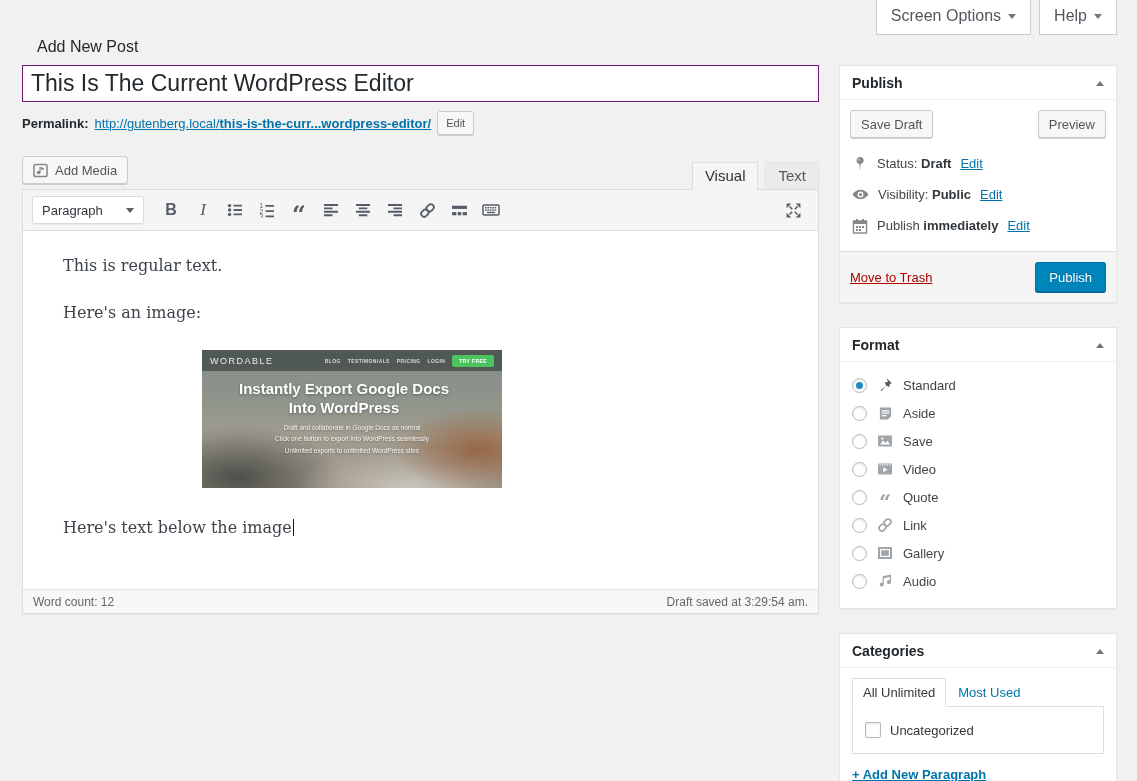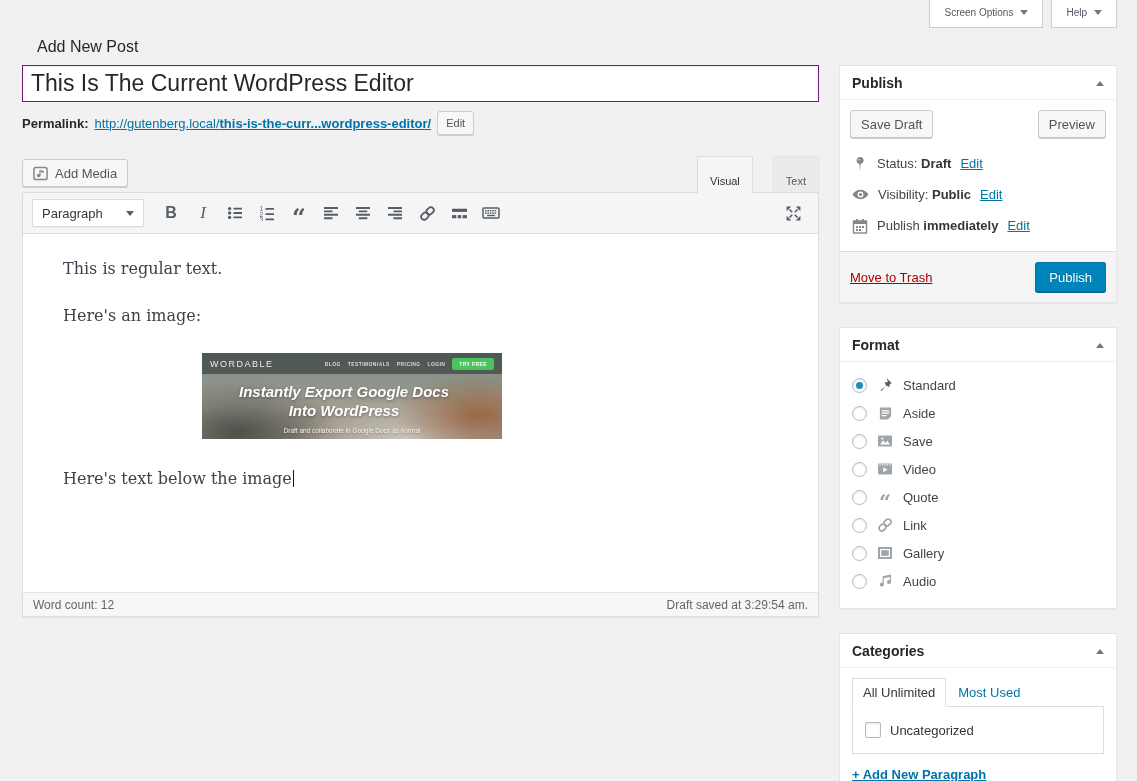--- a/index.html
+++ b/index.html
@@ -8,21 +8,21 @@
     width:1137px; height:781px; position:relative; overflow:hidden;
     background:#f1f1f1; color:#444;
     font-family:"Liberation Sans", sans-serif; font-size:13px;
   }
   svg { display:block; }
 
   
   .top-tabs { position:absolute; top:0; right:20px; display:flex; gap:8px; z-index:5; }
   .top-tab {
     background:#fff; border:1px solid #ccc; border-top:none;
-    padding:7px 14px 9px; font-size:10px; color:#50575e;
+    padding:7px 14px 9px; font-size:16px; color:#50575e;
     display:flex; align-items:center; gap:7px; cursor:pointer;
   }
   .caret-down { width:0; height:0; border-left:4px solid transparent; border-right:4px solid transparent; border-top:5px solid #72777c; }
 
   
   .page-title { position:absolute; top:23px; left:22px; margin:15px; font-size:16px; font-weight:400; color:#23282d; }
 
   
   .main { position:absolute; top:65px; left:22px; display:flex; gap:20px; }
   .left-col { width:797px; }
@@ -48,21 +48,21 @@
   
   .editor-wrap { margin-top:21px; }
   .editor-top { display:flex; justify-content:space-between; align-items:flex-end; }
   .add-media-button {
     display:flex; align-items:center; gap:7px;
     background:#f7f7f7; border:1px solid #ccc; border-radius:3px; box-shadow:0 1px 0 #ccc;
     height:28px; padding:0 10px; font-size:13px; color:#555; cursor:pointer; margin-bottom:5px;
   }
   .editor-tabs { display:flex; }
   .switch-tab {
-    margin-left:20px; padding:18px 12px 5px; font-size:11px; color:#595959;
+    margin-left:7px; padding:4px 12px 5px; font-size:15px; color:#595959;
     background:#ebebeb; border:1px solid #e5e5e5; border-bottom:none; cursor:pointer;
   }
   .switch-tab.active {
     background:#f5f5f5; border-color:#ddd; color:#333; position:relative; z-index:2;
     margin-bottom:-1px; padding-bottom:6px;
   }
   .editor-container { border:1px solid #ddd; background:#fff; box-shadow:0 1px 1px rgba(0,0,0,.04); position:relative; z-index:1; }
 
   .toolbar { height:41px; background:#f5f5f5; border-bottom:1px solid #ddd; display:flex; align-items:center; padding:0 9px; }
   .para-select {
@@ -79,35 +79,35 @@
 
   .editor-content {
     height:358px; padding:25px 40px; background:#fff; position:relative;
     font-family:"DejaVu Serif","Liberation Serif",serif; font-size:16px; color:#3c434a;
   }
   .editor-content p { margin:0 0 28px; }
   .text-caret { display:inline-block; width:1px; height:17px; background:#1a1a1a; vertical-align:-3px; margin-left:1px; }
 
   
   .hero {
-    width:300px; height:86px; margin:0 0 30px 139px; position:relative; overflow:hidden; cursor:pointer;
+    width:300px; height:138px; margin:0 0 30px 139px; position:relative; overflow:hidden; cursor:pointer;
     font-family:"Liberation Sans",sans-serif; color:#fff;
     background:
       radial-gradient(ellipse 120px 60px at 92% 72%, rgba(164,94,48,.85), rgba(164,94,48,0) 70%),
       radial-gradient(ellipse 150px 55px at 68% 100%, rgba(233,227,216,.9), rgba(233,227,216,0) 75%),
       radial-gradient(ellipse 160px 80px at 12% 92%, rgba(44,50,47,.75), rgba(44,50,47,0) 65%),
       linear-gradient(180deg,#8b968e 0%, #9aa095 38%, #b2ab9d 64%, #a39689 100%);
   }
   .hero-shade { position:absolute; inset:0; background:rgba(96,102,96,.18); }
   .hero-header { position:absolute; top:0; left:0; right:0; height:21px; background:rgba(38,46,44,.55); display:flex; align-items:center; padding:0 8px; }
   .hero-logo { font-size:9px; letter-spacing:1.5px; color:#e9ecea; font-weight:400; }
   .hero-nav { margin-left:auto; display:flex; align-items:center; gap:7px; }
   .hero-nav-item { font-size:5px; letter-spacing:.4px; color:#d4d9d5; font-weight:700; }
   .hero-cta { background:#4bc35f; color:#fff; font-size:5px; font-weight:700; letter-spacing:.4px; padding:3px 7px; border-radius:2px; }
-  .hero-heading { position:absolute; top:30px; left:0; right:16px; text-align:center; font-size:15px; font-weight:700; line-height:1.25; text-shadow:0 1px 3px rgba(0,0,0,.35);font-style:italic; }
+  .hero-heading { position:absolute; top:30px; left:0; right:16px; text-align:center; font-size:15px; font-weight:700; line-height:1.25; text-shadow:0 1px 3px rgba(0,0,0,.35); }
   .hero-sub { position:absolute; top:72px; left:0; right:0; text-align:center; font-size:6.5px; line-height:1.75; color:#f4f4f2; text-shadow:0 1px 2px rgba(0,0,0,.3); }
 
   .statusbar {
     border-top:1px solid #e5e5e5; background:#f7f7f7; height:24px;
     display:flex; justify-content:space-between; align-items:center; padding:0 10px;
     font-size:12px; color:#666;
   }
 
   
   .postbox { background:#fff; border:1px solid #e5e5e5; box-shadow:0 1px 1px rgba(0,0,0,.04); margin-bottom:24px; }

